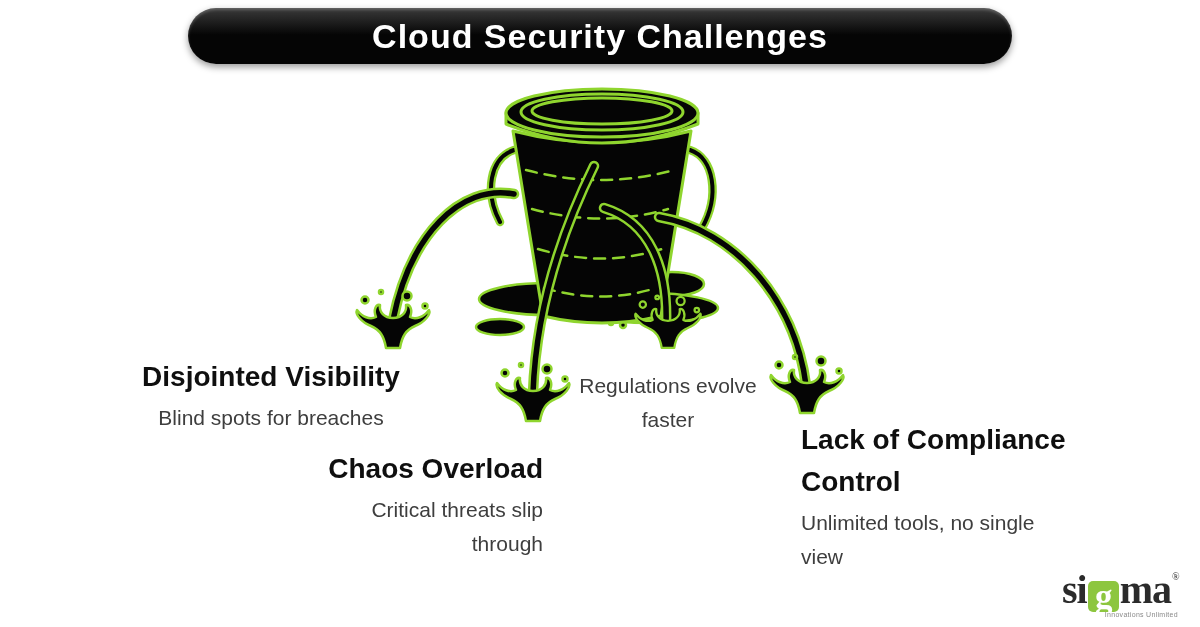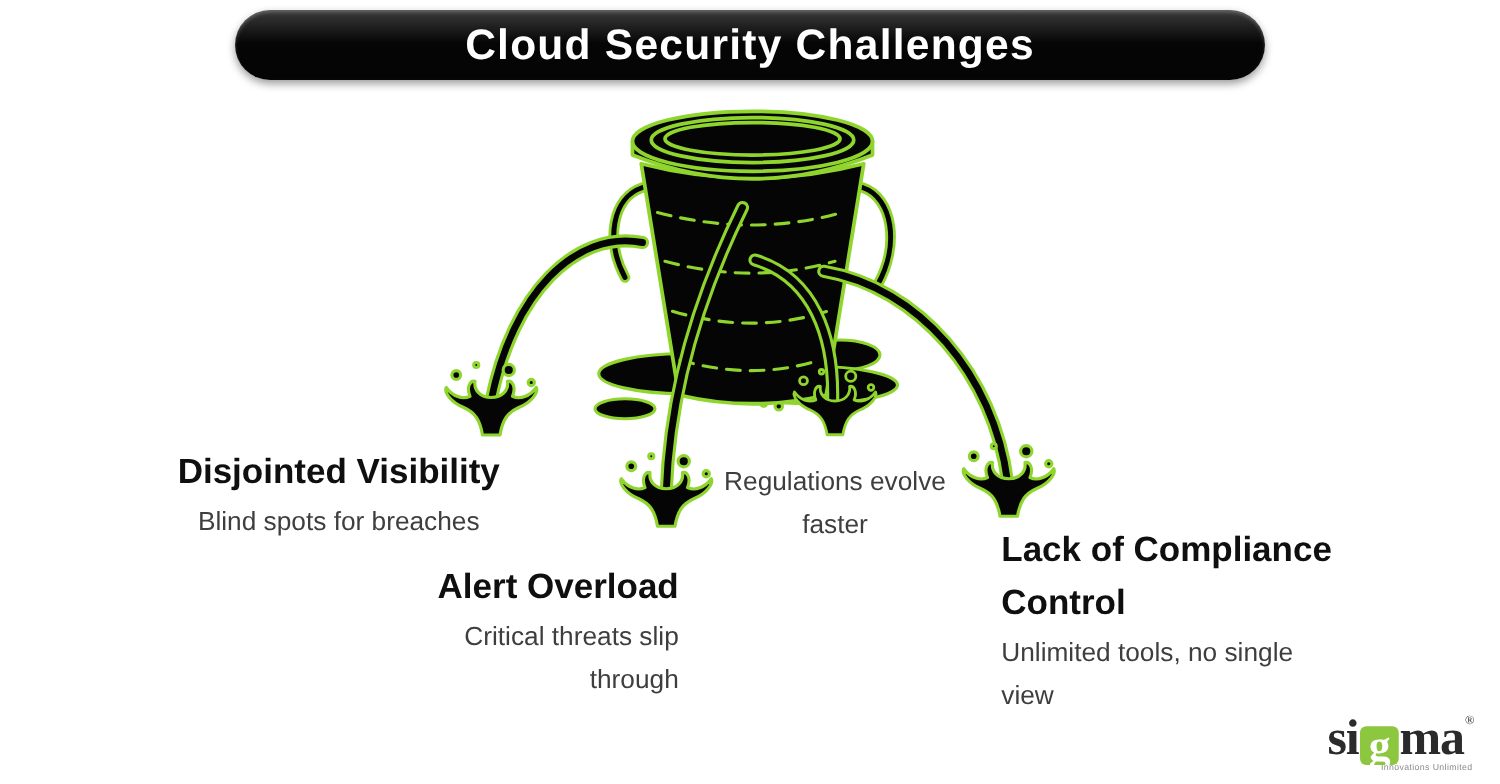--- a/index.html
+++ b/index.html
@@ -153,21 +153,21 @@
     <use href="#splash" transform="translate(668,328) scale(0.9)"></use>
     <use href="#splash" transform="translate(807,391)"></use>
   </svg>
 
   <div class="challenge c1">
     <div class="challenge-title">Disjointed Visibility</div>
     <div class="challenge-sub">Blind spots for breaches</div>
   </div>
 
   <div class="challenge c2">
-    <div class="challenge-title">Alert Overload</div>
+    <div class="challenge-title">Chaos Overload</div>
     <div class="challenge-sub">Critical threats slip
 through</div>
   </div>
 
   <div class="challenge c3">
     <div class="challenge-sub">Regulations evolve
 faster</div>
   </div>
 
   <div class="challenge c4">

